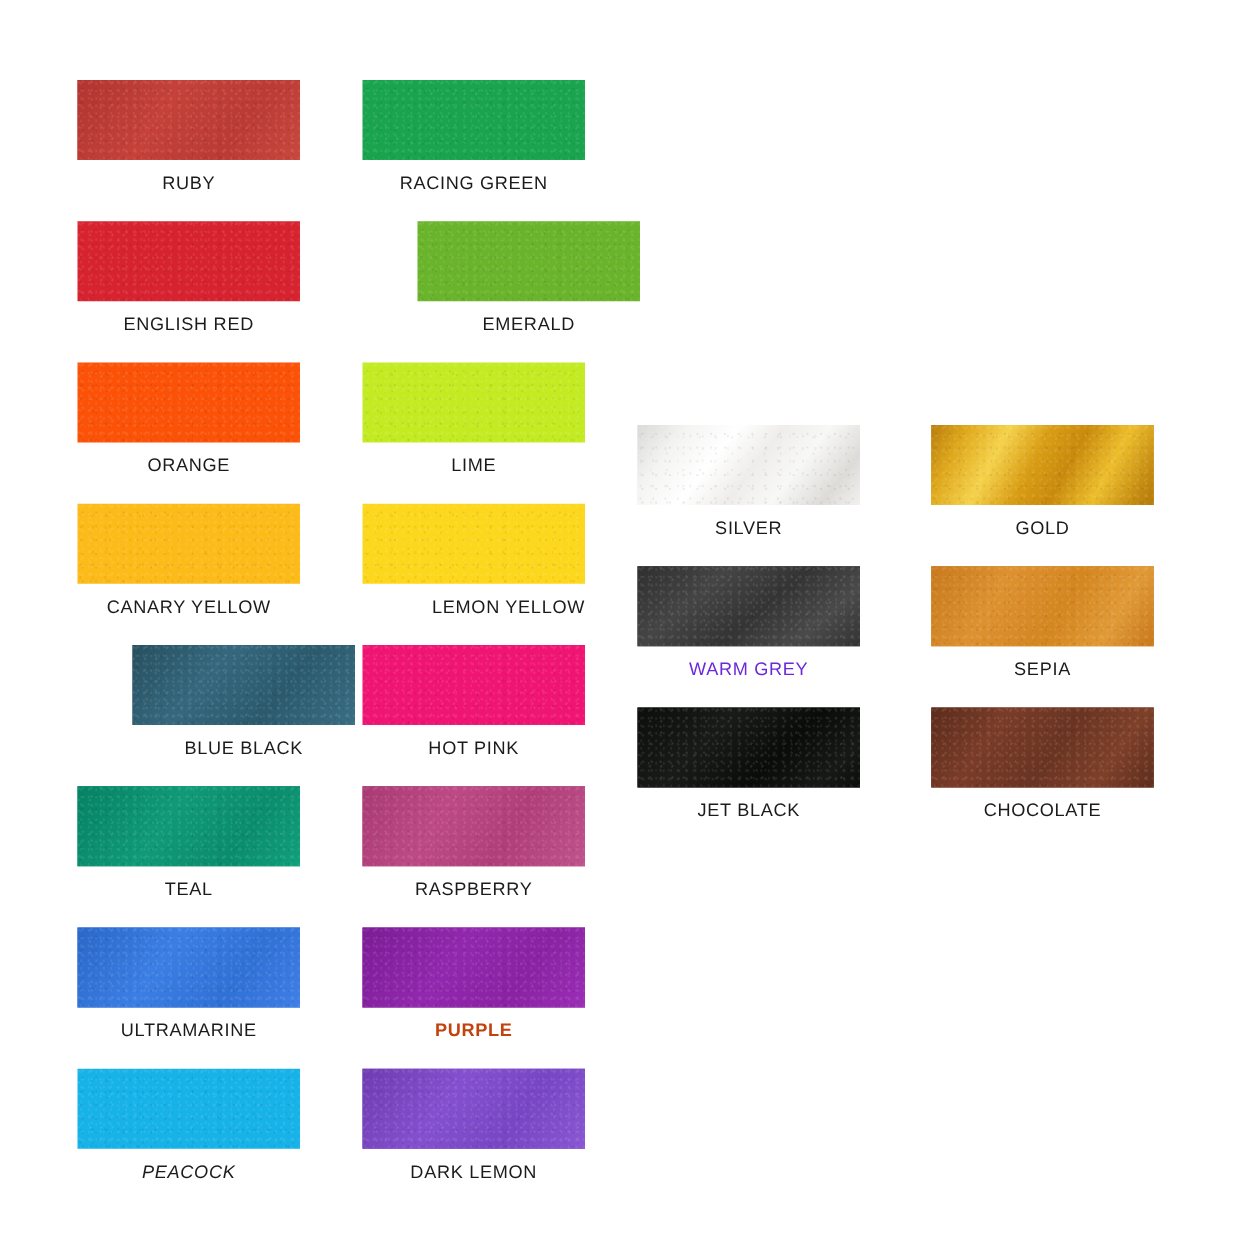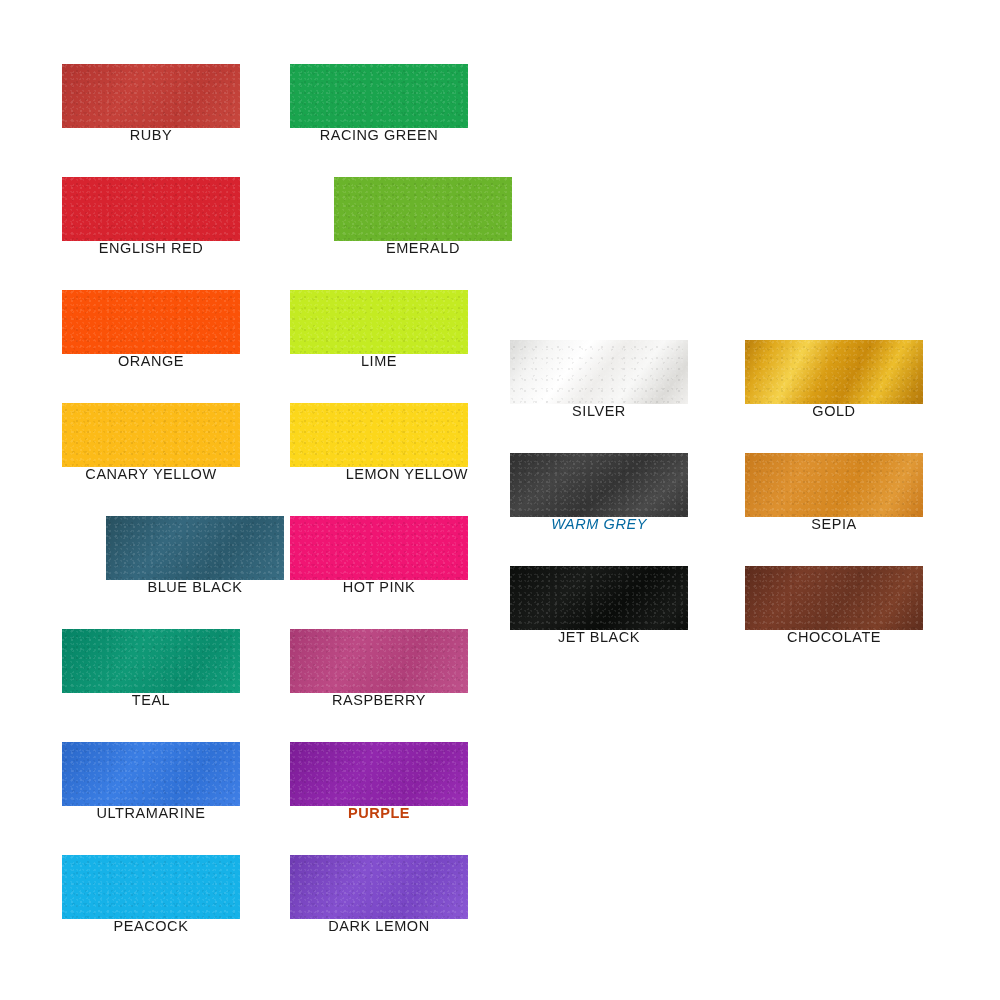--- a/index.html
+++ b/index.html
@@ -68,21 +68,21 @@
 
   .swatch-label {
     display: block;
     width: 178px;
     text-align: center;
     font-family: "Liberation Sans", sans-serif;
     font-size: 14.5px;
     letter-spacing: .55px;
     color: #1b1b1b;
     line-height: 1;
-    margin-top: 0;
+    margin-top: 12px;
     white-space: nowrap;
   }
 </style>
 </head>
 <body>
 
 <div id="canvas" style="background: rgb(255, 255, 255);">
     <div class="swatch-group" style="left: 62px; top: 64px;">
       <div class="swatch-column" style="left: 0px;">
         <div class="swatch-cell" style="left: 0px; top: 0px;">
@@ -106,21 +106,21 @@
           <span class="swatch-label" style="color: rgb(27, 27, 27);">BLUE BLACK</span>
         </div>
         <div class="swatch-cell" style="left: 0px; top: 565px;">
           <div class="swatch-chip" style="background-color: rgb(10, 143, 110); background-image: linear-gradient(125deg, rgb(5, 130, 100) 0%, rgb(16, 154, 119) 40%, rgb(10, 141, 109) 72%, rgb(17, 160, 124) 100%);"></div>
           <span class="swatch-label" style="color: rgb(27, 27, 27);">TEAL</span>
         </div>
         <div class="swatch-cell" style="left: 0px; top: 678px;">
           <div class="swatch-chip" style="background-color: rgb(47, 114, 216); background-image: linear-gradient(125deg, rgb(42, 103, 200) 0%, rgb(59, 126, 228) 38%, rgb(48, 113, 214) 70%, rgb(64, 127, 230) 100%);"></div>
           <span class="swatch-label" style="color: rgb(27, 27, 27);">ULTRAMARINE</span>
         </div>
-        <div class="swatch-cell" style="left: 0px; top: 791px;">
+        <div class="swatch-cell" style="left: 0px; top: 791px; font-style: italic;">
           <div class="swatch-chip" style="background-color: rgb(22, 178, 232);"></div>
           <span class="swatch-label" style="color: rgb(27, 27, 27);">PEACOCK</span>
         </div>
       </div>
       <div class="swatch-column" style="left: 228px;">
         <div class="swatch-cell" style="left: 0px; top: 0px;">
           <div class="swatch-chip" style="background-color: rgb(26, 164, 78);"></div>
           <span class="swatch-label" style="color: rgb(27, 27, 27);">RACING GREEN</span>
         </div>
         <div class="swatch-cell" style="left: 0px; top: 113px; padding-left: 44px;">
@@ -154,21 +154,21 @@
       </div>
     </div>
     <div class="swatch-group" style="left: 510px; top: 340px;">
       <div class="swatch-column" style="left: 0px;">
         <div class="swatch-cell" style="left: 0px; top: 0px;">
           <div class="swatch-chip" style="background-color: rgb(233, 233, 231); background-image: linear-gradient(128deg, rgb(217, 217, 215) 0%, rgb(244, 244, 243) 18%, rgb(255, 255, 255) 36%, rgb(238, 237, 235) 52%, rgb(248, 248, 247) 68%, rgb(220, 219, 216) 86%, rgb(242, 241, 239) 100%);"></div>
           <span class="swatch-label" style="color: rgb(27, 27, 27);">SILVER</span>
         </div>
         <div class="swatch-cell" style="left: 0px; top: 113px;">
           <div class="swatch-chip" style="background-color: rgb(58, 58, 58); background-image: linear-gradient(140deg, rgb(47, 47, 47) 0%, rgb(69, 69, 69) 30%, rgb(52, 52, 52) 55%, rgb(74, 74, 74) 78%, rgb(51, 51, 51) 100%);"></div>
-          <span class="swatch-label" style="color: #0369a1; font-style: italic;">WARM GREY</span>
+          <span class="swatch-label" style="color: #6d28d9;">WARM GREY</span>
         </div>
         <div class="swatch-cell" style="left: 0px; top: 226px;">
           <div class="swatch-chip" style="background-color: rgb(16, 18, 16); background-image: linear-gradient(135deg, rgb(12, 14, 12) 0%, rgb(25, 27, 25) 34%, rgb(10, 12, 10) 62%, rgb(23, 25, 23) 85%, rgb(11, 13, 11) 100%);"></div>
           <span class="swatch-label" style="color: rgb(27, 27, 27);">JET BLACK</span>
         </div>
       </div>
       <div class="swatch-column" style="left: 235px;">
         <div class="swatch-cell" style="left: 0px; top: 0px;">
           <div class="swatch-chip" style="background-color: rgb(214, 160, 22); background-image: linear-gradient(118deg, rgb(185, 125, 11) 0%, rgb(223, 168, 28) 14%, rgb(245, 210, 75) 30%, rgb(217, 157, 20) 46%, rgb(201, 138, 12) 60%, rgb(237, 190, 44) 76%, rgb(196, 138, 16) 92%, rgb(181, 121, 10) 100%);"></div>
           <span class="swatch-label" style="color: rgb(27, 27, 27);">GOLD</span>

